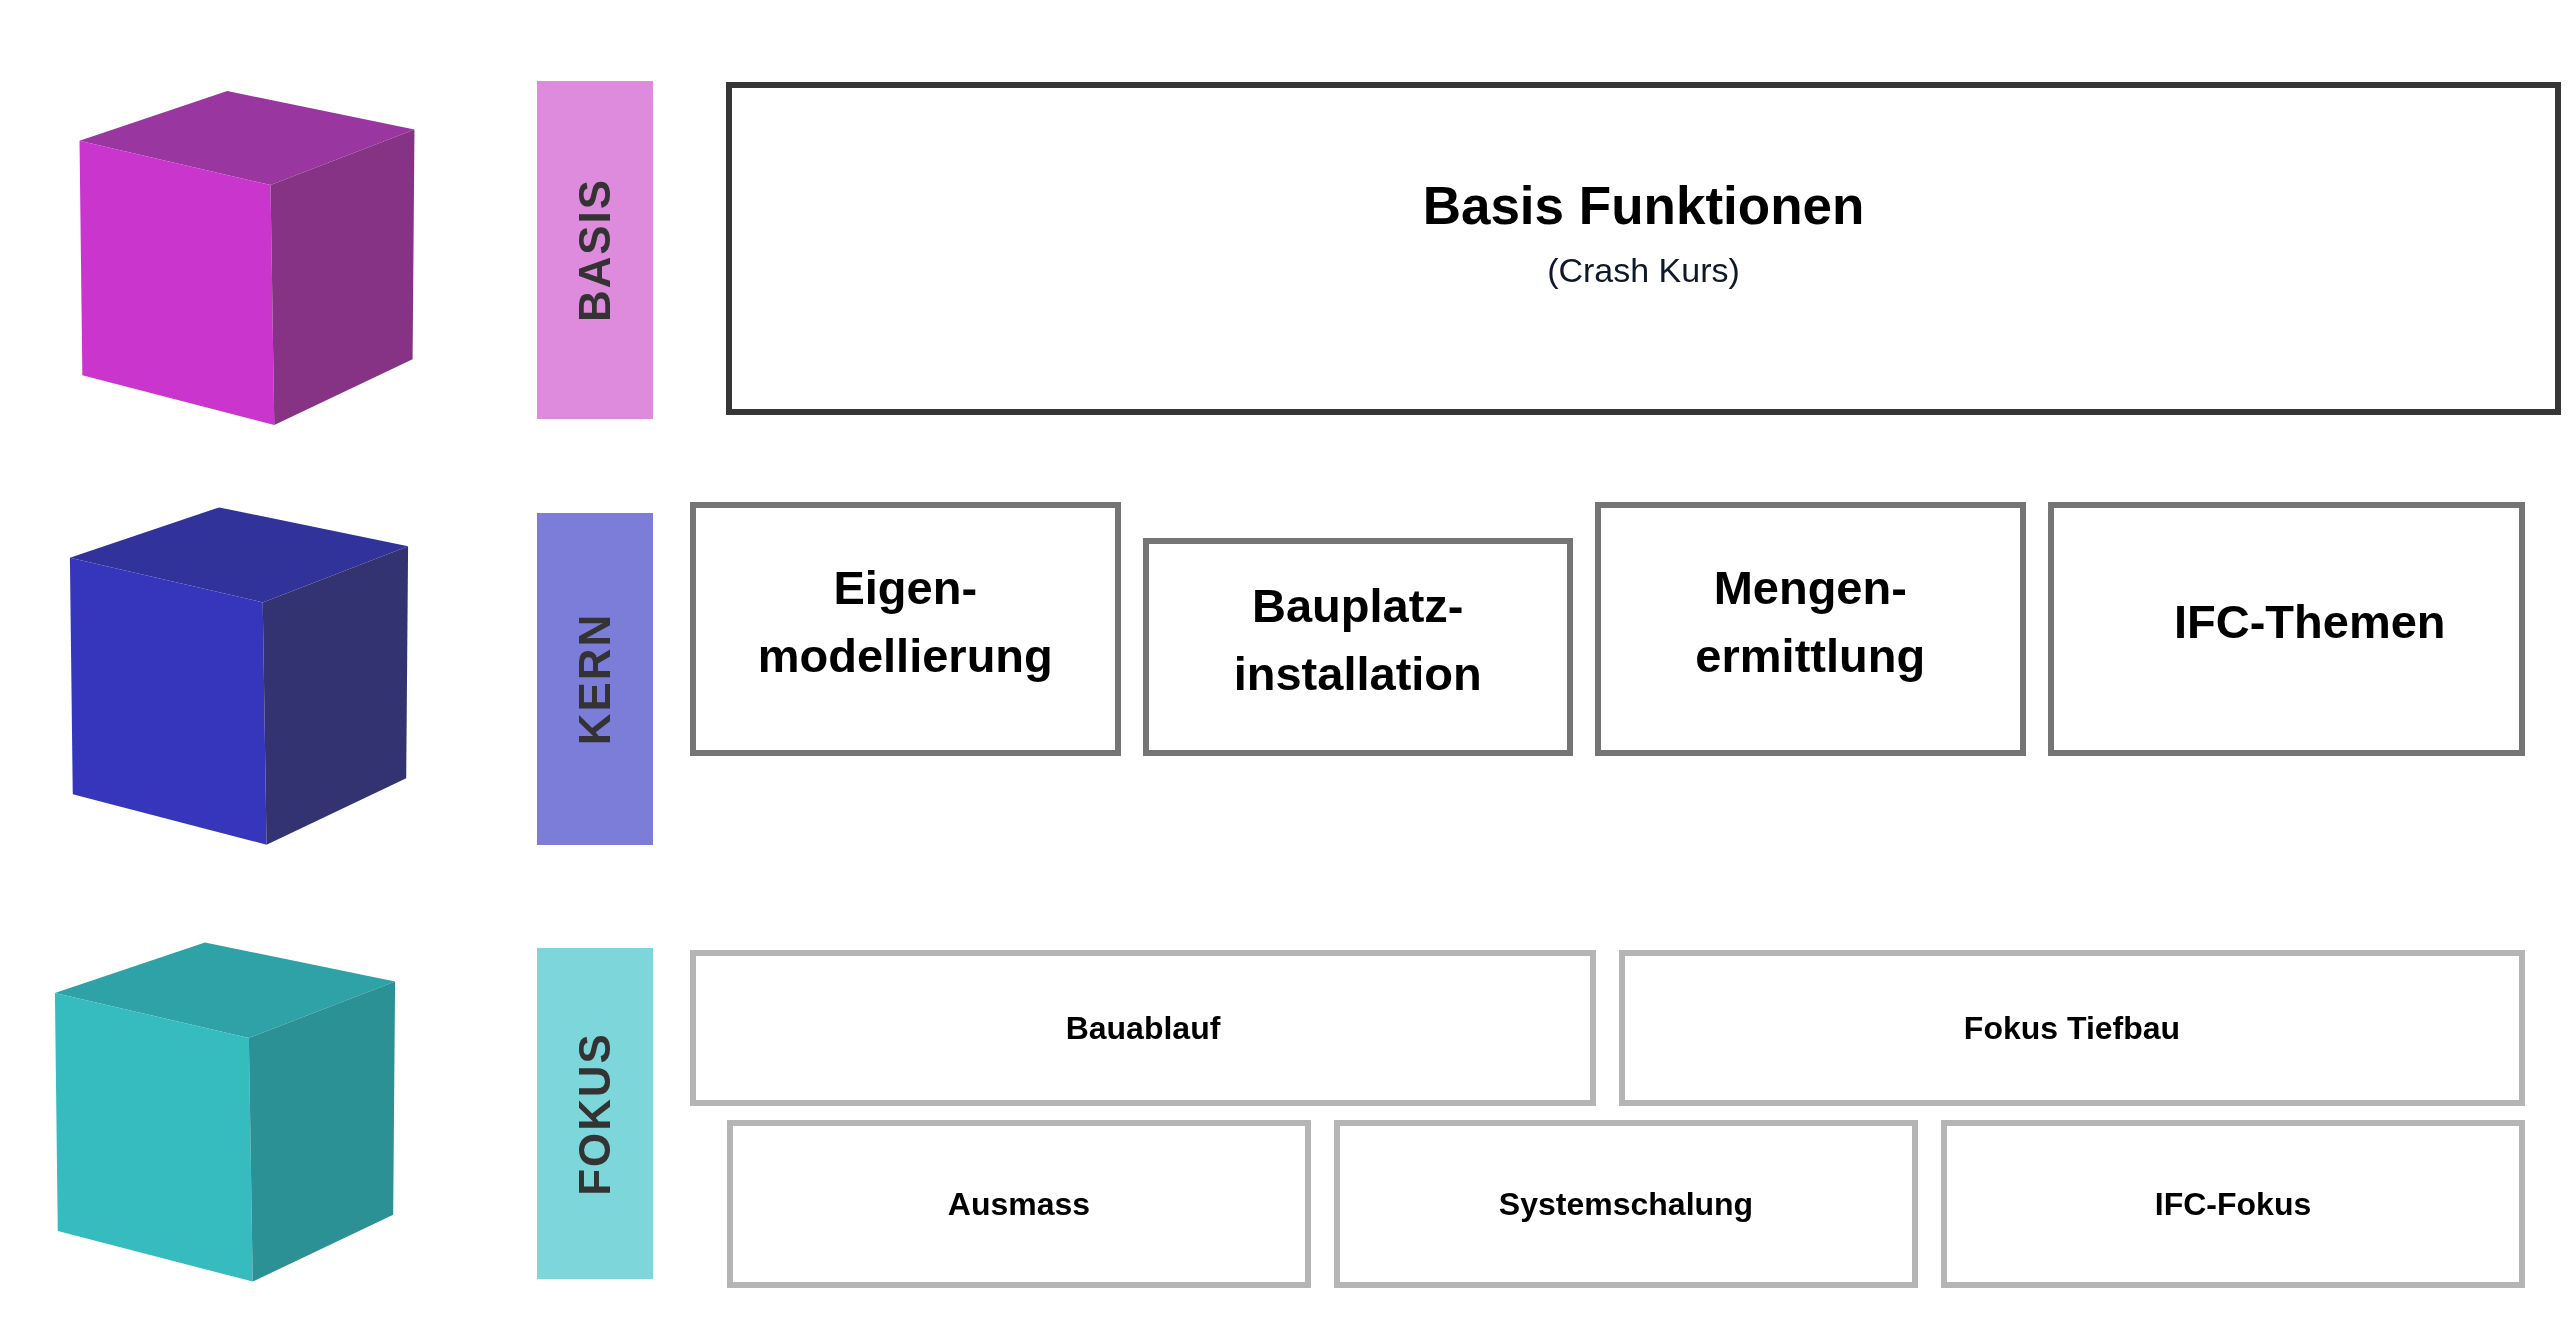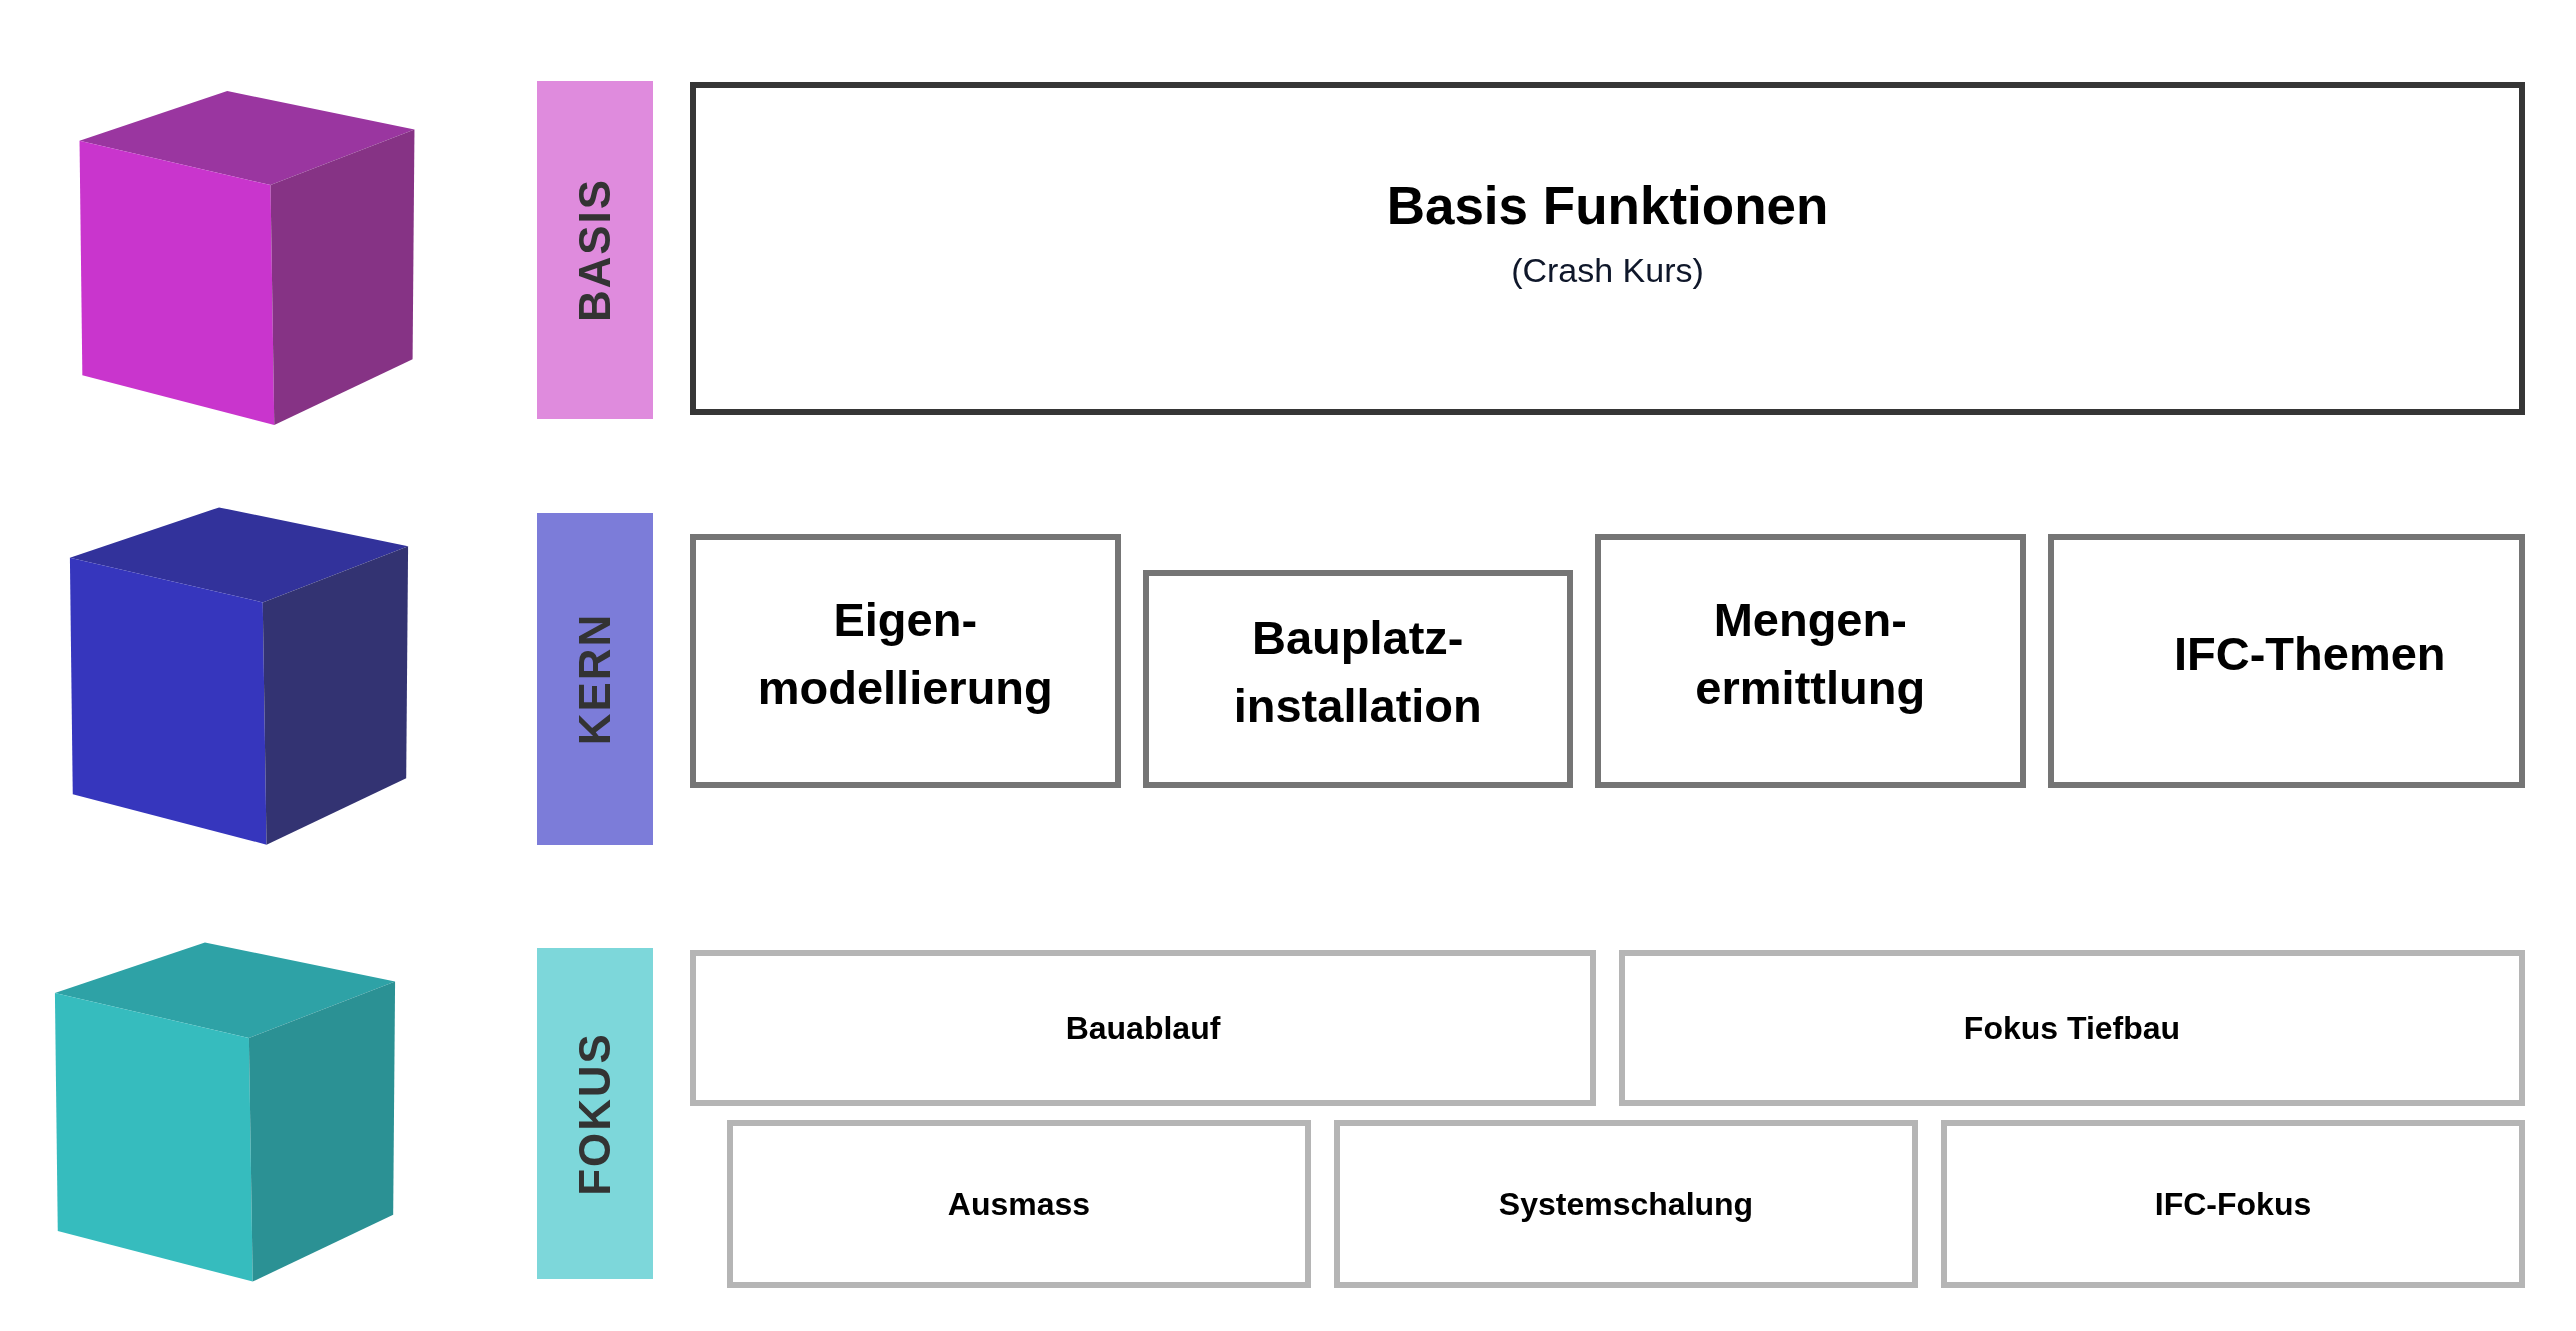--- a/index.html
+++ b/index.html
@@ -60,21 +60,21 @@
   }
   .box-subtitle {
     font-size: 34px;
     font-weight: 400;
     color: #0f172a;
     margin-top: 15px;
   }
   .kern-row {
     position: absolute;
     left: 690px;
-    top: 534px;
+    top: 502px;
     width: 1835px;
     height: 254px;
     display: flex;
     gap: 22px;
   }
   .kern-box {
     flex: 1;
     border: 6.6px solid #757575;
     padding-bottom: 13.3px;
   }
@@ -117,21 +117,21 @@
   <svg class="cube" style="left:76px; top:91px;" width="342" height="334" viewBox="0 0 360 355">
     <polygon points="2,53 159,0 358,41 205,100" fill="#9a36a0"></polygon>
     <polygon points="2,53 205,100 209,355 5,302" fill="#c935cd"></polygon>
     <polygon points="205,100 358,41 356,285 209,355" fill="#863385"></polygon>
   </svg>
 
   <div class="bar" style="top: 81px; height: 338px; background-color: rgb(223, 139, 221);">
     <span class="bar-label" style="color: rgb(51, 51, 51);">BASIS</span>
   </div>
 
-  <div class="content-box basis-box" style="border-color: rgb(54, 54, 54);">
+  <div class="content-box basis-box" style="border-color: rgb(54, 54, 54); margin-left: 36px;">
     <div class="box-title">Basis Funktionen</div>
     <div class="box-subtitle">(Crash Kurs)</div>
   </div>
 
   <svg class="cube" style="left:68px; top:506px;" width="342" height="340" viewBox="0 0 360 355">
     <polygon points="2,53 159,0 358,41 205,100" fill="#32329b"></polygon>
     <polygon points="2,53 205,100 209,355 5,302" fill="#3636bd"></polygon>
     <polygon points="205,100 358,41 356,285 209,355" fill="#333372"></polygon>
   </svg>
 

